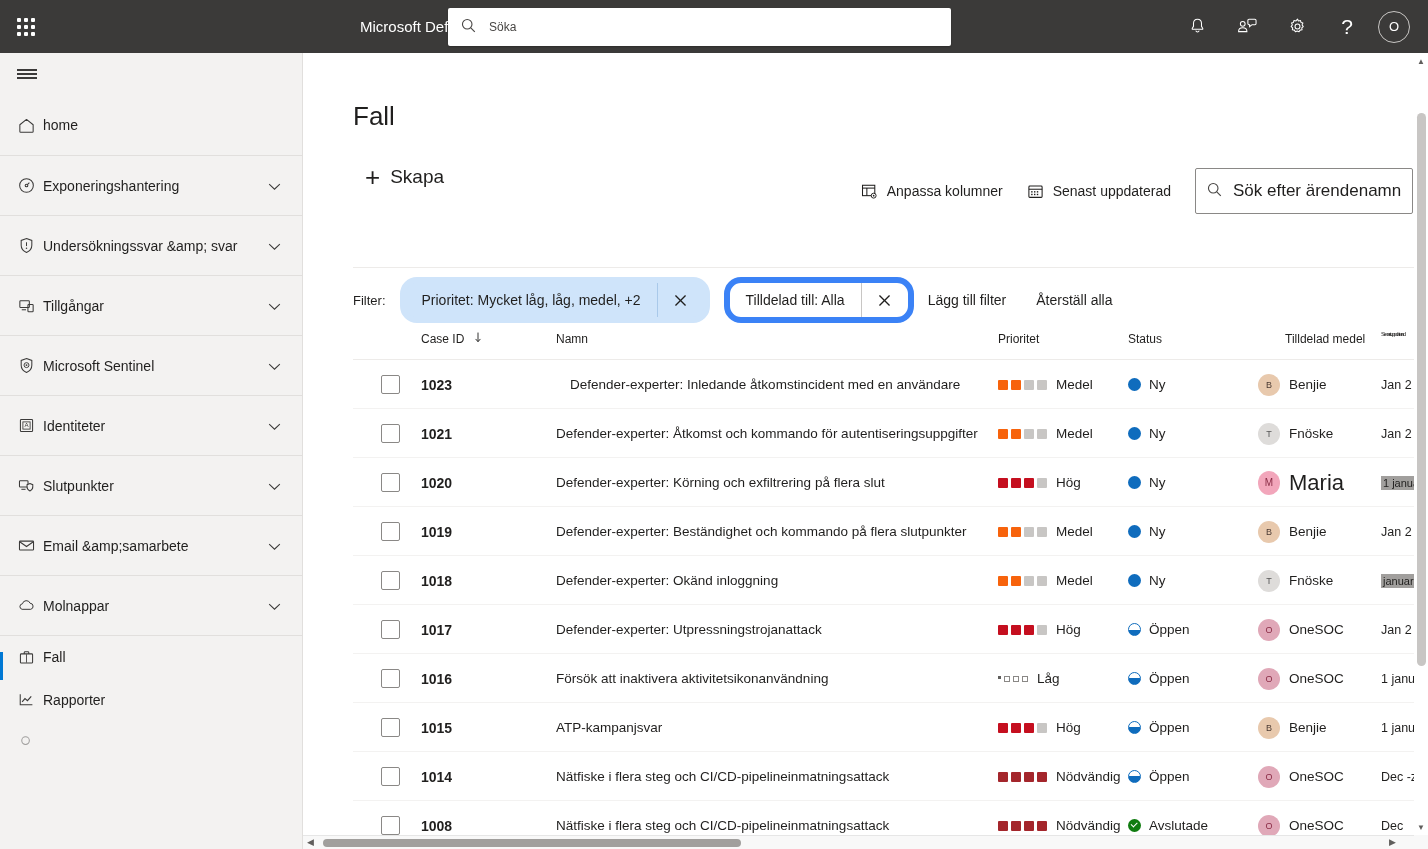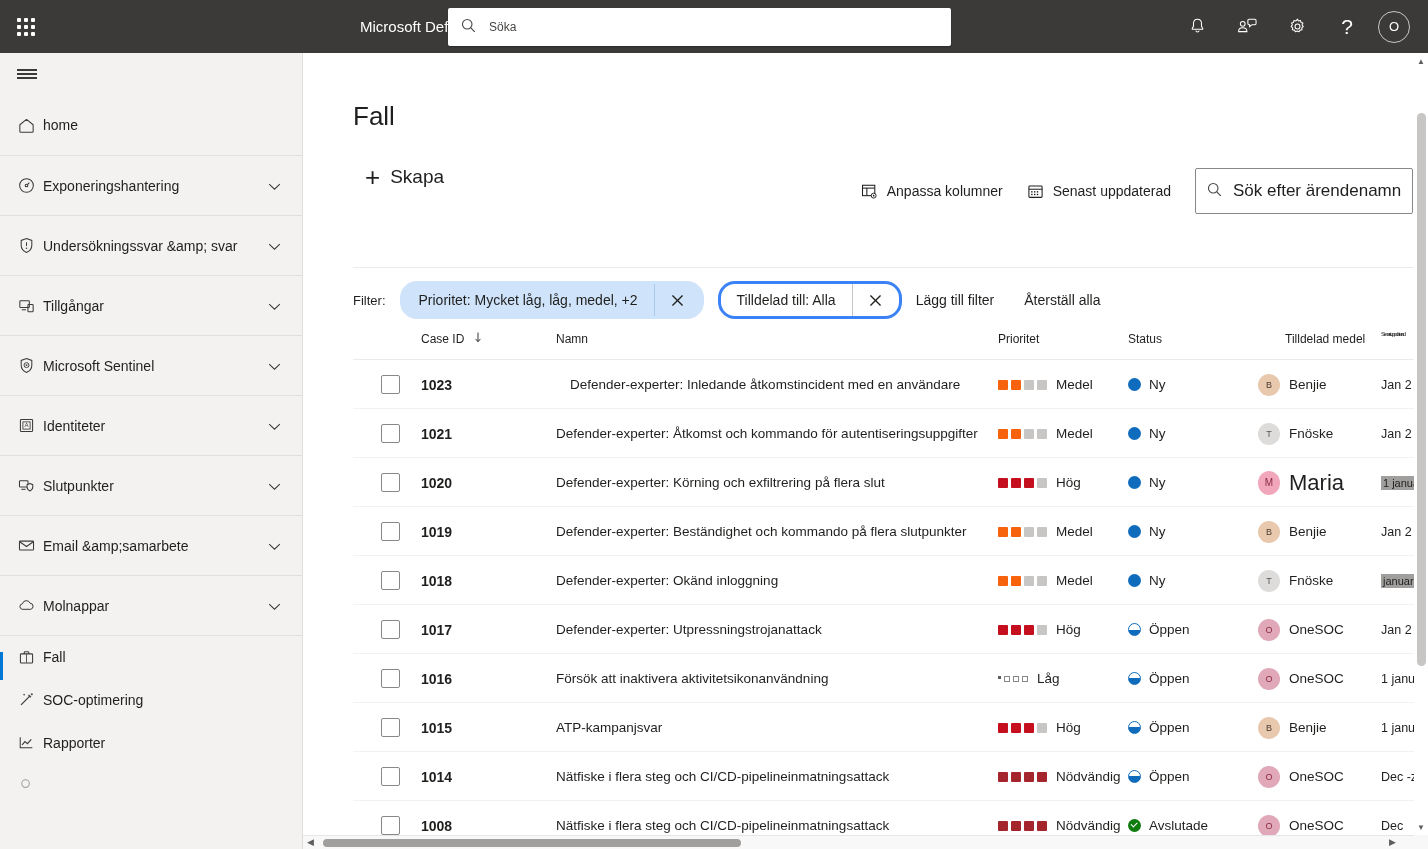--- a/index.html
+++ b/index.html
@@ -80,22 +80,22 @@
     display:flex; align-items:center; padding:0 10px; background:#fff;
   }
   .searchbox .sl { font-size:17px; color:#201f1e; margin-left:10px; white-space:nowrap; }
 
   .hr-cmd { position:absolute; left:50px; top:214px; width:1075px; height:1px; background:#edebe9; }
 
   
   .filterrow { position:absolute; left:50px; top:228px; height:38px; display:flex; align-items:center; }
   .filter-label { font-size:13px; color:#201f1e; margin-right:14px; }
   .pill {
-    height:38px; border-radius:17px; display:flex; align-items:center;
-    border:3px solid #3b82f6; background:#ffffff; margin-right:14px; overflow:hidden;
+    height:46px; border-radius:17px; display:flex; align-items:center;
+    border:6px solid #3b82f6; background:#ffffff; margin-right:14px; overflow:hidden;
   }
   .pill.active { background:#cfe4fa; border-color:#cfe4fa; }
   .pill .ptxt { font-size:14px; color:#201f1e; padding:0 16px; white-space:nowrap; }
   .pill .pdiv { width:1px; height:34px; background:#c8c6c4; }
   .pill.active .pdiv { background:#a9c9ea; }
   .pill .px { width:46px; height:34px; display:flex; align-items:center; justify-content:center; cursor:pointer; }
   .flink { font-size:14px; color:#201f1e; margin-right:30px; cursor:pointer; white-space:nowrap; }
 
   
   .thead { position:absolute; left:50px; top:272px; width:1075px; height:28px; }
@@ -361,31 +361,20 @@
     <span class="nicon">
       <svg width="19" height="19" viewBox="0 0 20 20">
           <rect x="3.6" y="6.2" width="12.8" height="9.6" rx=".9" fill="none" stroke="#3b3a39" stroke-width="1.1"></rect>
           <path d="M7.6 6.2V4.8c0-.5.4-.9.9-.9h3c.5 0 .9.4.9.9v1.4" fill="none" stroke="#3b3a39" stroke-width="1.1"></path>
           <line x1="10" y1="6.6" x2="10" y2="15.4" stroke="#3b3a39" stroke-width=".9"></line>
         </svg>
     </span>
     <span class="nlabel">Fall</span>
   </div>
 
-  <div class="nav-item compact">
-    <span class="nicon">
-      <svg width="19" height="19" viewBox="0 0 20 20">
-          <line x1="4.2" y1="15.6" x2="13.4" y2="6.4" stroke="#3b3a39" stroke-width="1.3"></line>
-          <line x1="12.2" y1="5.2" x2="14.6" y2="7.6" stroke="#3b3a39" stroke-width="1.3"></line>
-          <path d="M15.6 3.4v2.2M14.5 4.5h2.2" stroke="#3b3a39" stroke-width=".9"></path>
-          <path d="M7.5 4.1v1.6M6.7 4.9h1.6" stroke="#3b3a39" stroke-width=".8"></path>
-        </svg>
-    </span>
-    <span class="nlabel">SOC-optimering</span>
-  </div>
 
   <div class="nav-item compact">
     <span class="nicon">
       <svg width="19" height="19" viewBox="0 0 20 20">
           <path d="M3.4 4.4v11.2h12.8" fill="none" stroke="#3b3a39" stroke-width="1.1"></path>
           <path d="M5.4 12.6l3-3.6 2.6 2.2 4-4.6" fill="none" stroke="#3b3a39" stroke-width="1.2"></path>
         </svg>
     </span>
     <span class="nlabel">Rapporter</span>
   </div>

